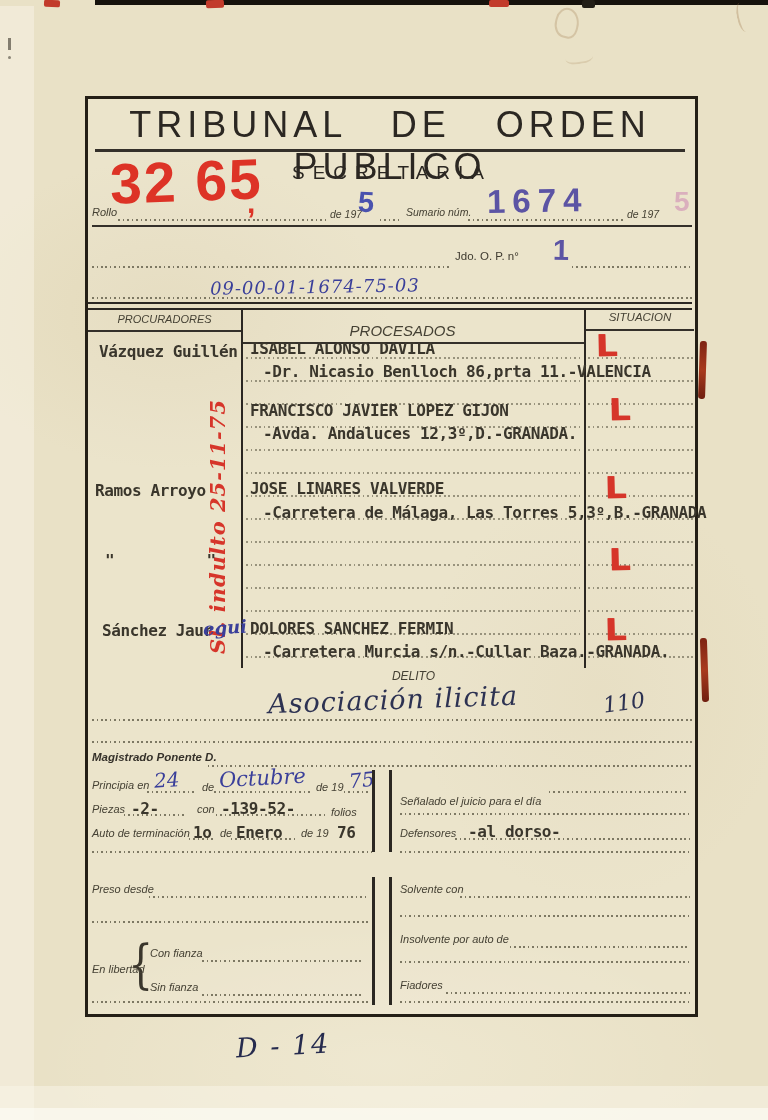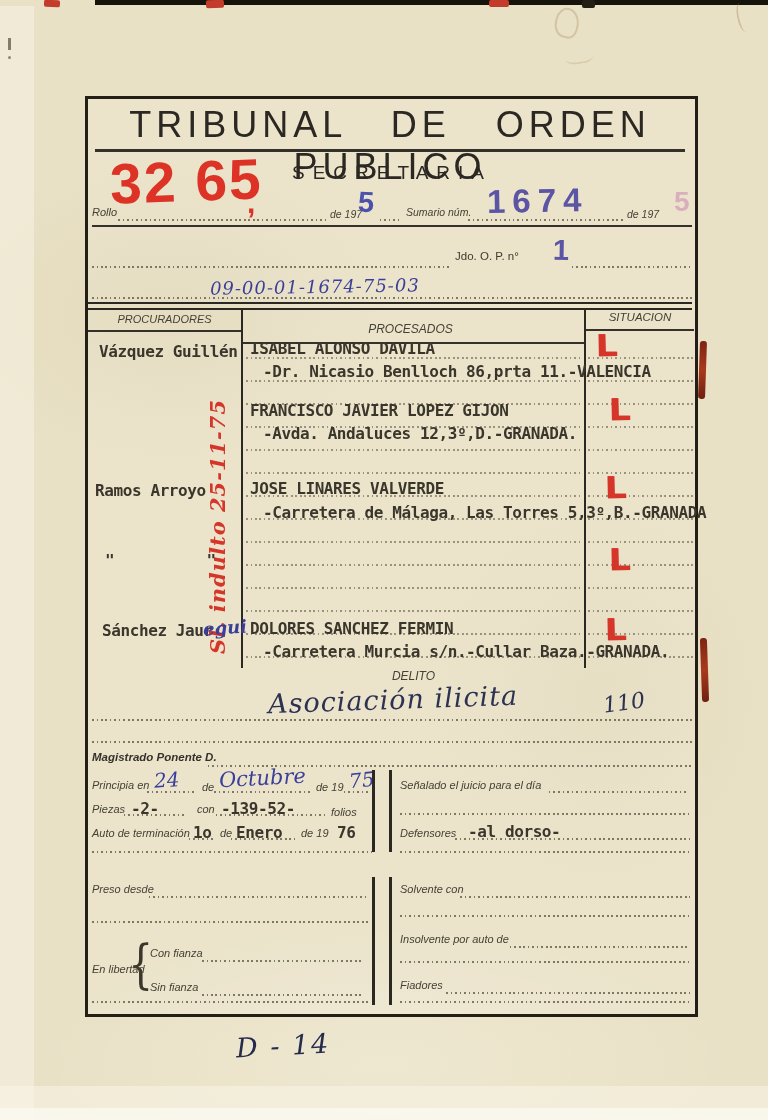--- a/index.html
+++ b/index.html
@@ -72,21 +72,21 @@
   <div class="dot" style="left:572px;top:266px;width:118px;"></div>
 
   <div class="hw" style="left:210px;top:276px;font-size:18px;letter-spacing:1px;transform:rotate(-1deg);">09-00-01-1674-75-03</div>
   <div class="dot" style="left:92px;top:297px;width:600px;"></div>
   <div class="abs" style="left:88px;top:302px;width:604px;height:4px;border-top:2px solid #2b2722;border-bottom:2px solid #2b2722;"></div>
 
   <div class="vline" style="left:241px;top:308px;height:360px;"></div>
   <div class="vline" style="left:584px;top:308px;height:360px;"></div>
   <div class="lbl ctr" style="left:88px;top:313px;width:153px;">PROCURADORES</div>
   <div class="solid" style="left:88px;top:330px;width:153px;height:1.5px;"></div>
-  <div class="lbl ctr" style="left:240px;top:322px;width:341px;font-size:12px;">PROCESADOS</div>
+  <div class="lbl ctr" style="left:232px;top:322px;width:341px;font-size:15px;">PROCESADOS</div>
   <div class="solid" style="left:243px;top:342px;width:341px;height:1.5px;"></div>
   <div class="lbl ctr" style="left:586px;top:311px;width:108px;font-size:11.5px;">SITUACION</div>
   <div class="solid" style="left:586px;top:329px;width:108px;height:1.5px;"></div>
 
   <div id="dotrows">
       <div class="dot" style="left: 246px; top: 357px; width: 336px; opacity: 0.75;"></div>
       <div class="dot" style="left: 588px; top: 357px; width: 105px; opacity: 0.75;"></div>
       <div class="dot" style="left: 246px; top: 380px; width: 336px; opacity: 0.75;"></div>
       <div class="dot" style="left: 588px; top: 380px; width: 105px; opacity: 0.75;"></div>
       <div class="dot" style="left: 246px; top: 403px; width: 336px; opacity: 0.75;"></div>
@@ -175,21 +175,21 @@
   <div class="dot" style="left:231px;top:838px;width:64px;"></div>
   <div class="lbl" style="left:301px;top:827px;">de 19</div>
   <div class="tw" style="left:337px;top:823px;">76</div>
   <div class="dot" style="left:92px;top:851px;width:280px;"></div>
 
   <div class="vline" style="left:372px;top:770px;height:82px;width:2.5px;"></div>
   <div class="vline" style="left:389px;top:770px;height:82px;width:2.5px;"></div>
   <div class="vline" style="left:372px;top:877px;height:128px;width:2.5px;"></div>
   <div class="vline" style="left:389px;top:877px;height:128px;width:2.5px;"></div>
 
-  <div class="lbl" style="left:400px;top:779px;text-align:right;">Señalado el juicio para el día</div>
+  <div class="lbl" style="left:400px;top:795px;text-align:right;">Señalado el juicio para el día</div>
   <div class="dot" style="left:549px;top:791px;width:140px;"></div>
   <div class="dot" style="left:400px;top:813px;width:290px;"></div>
   <div class="lbl" style="left:400px;top:827px;">Defensores</div>
   <div class="tw" style="left:468px;top:822px;">-al dorso-</div>
   <div class="dot" style="left:455px;top:838px;width:235px;"></div>
   <div class="dot" style="left:400px;top:851px;width:290px;"></div>
 
 
   <div class="lbl" style="left:92px;top:883px;">Preso desde</div>
   <div class="dot" style="left:149px;top:896px;width:219px;"></div>

